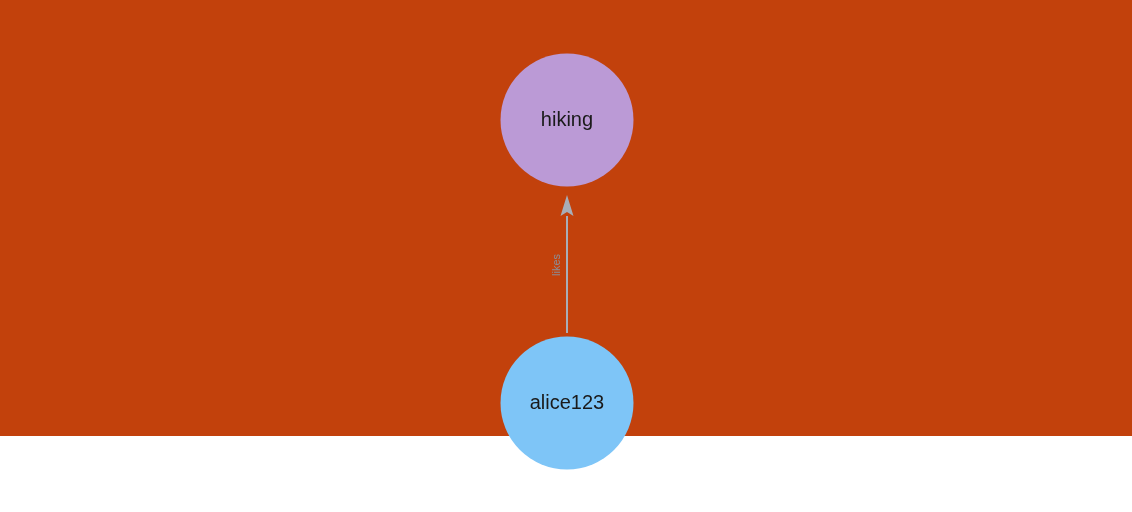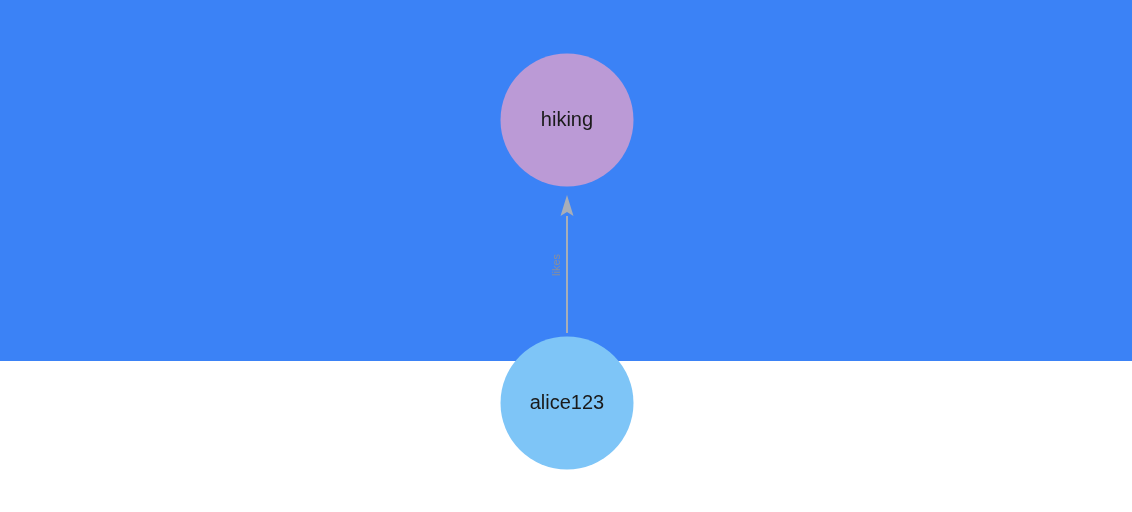--- a/index.html
+++ b/index.html
@@ -9,22 +9,22 @@
   }
   body {
     width: 1132px;
     height: 512px;
     overflow: hidden;
     font-family: "Liberation Sans", sans-serif;
   }
   #graph-canvas {
     position: relative;
     width: 1132px;
-    height: 361px;
-    background: #3b82f6;
+    height: 436px;
+    background: #c2410c;
   }
   #graph-svg {
     position: absolute;
     top: 0;
     left: 0;
     width: 1132px;
     height: 512px;
     display: block;
   }
   .node-circle {

